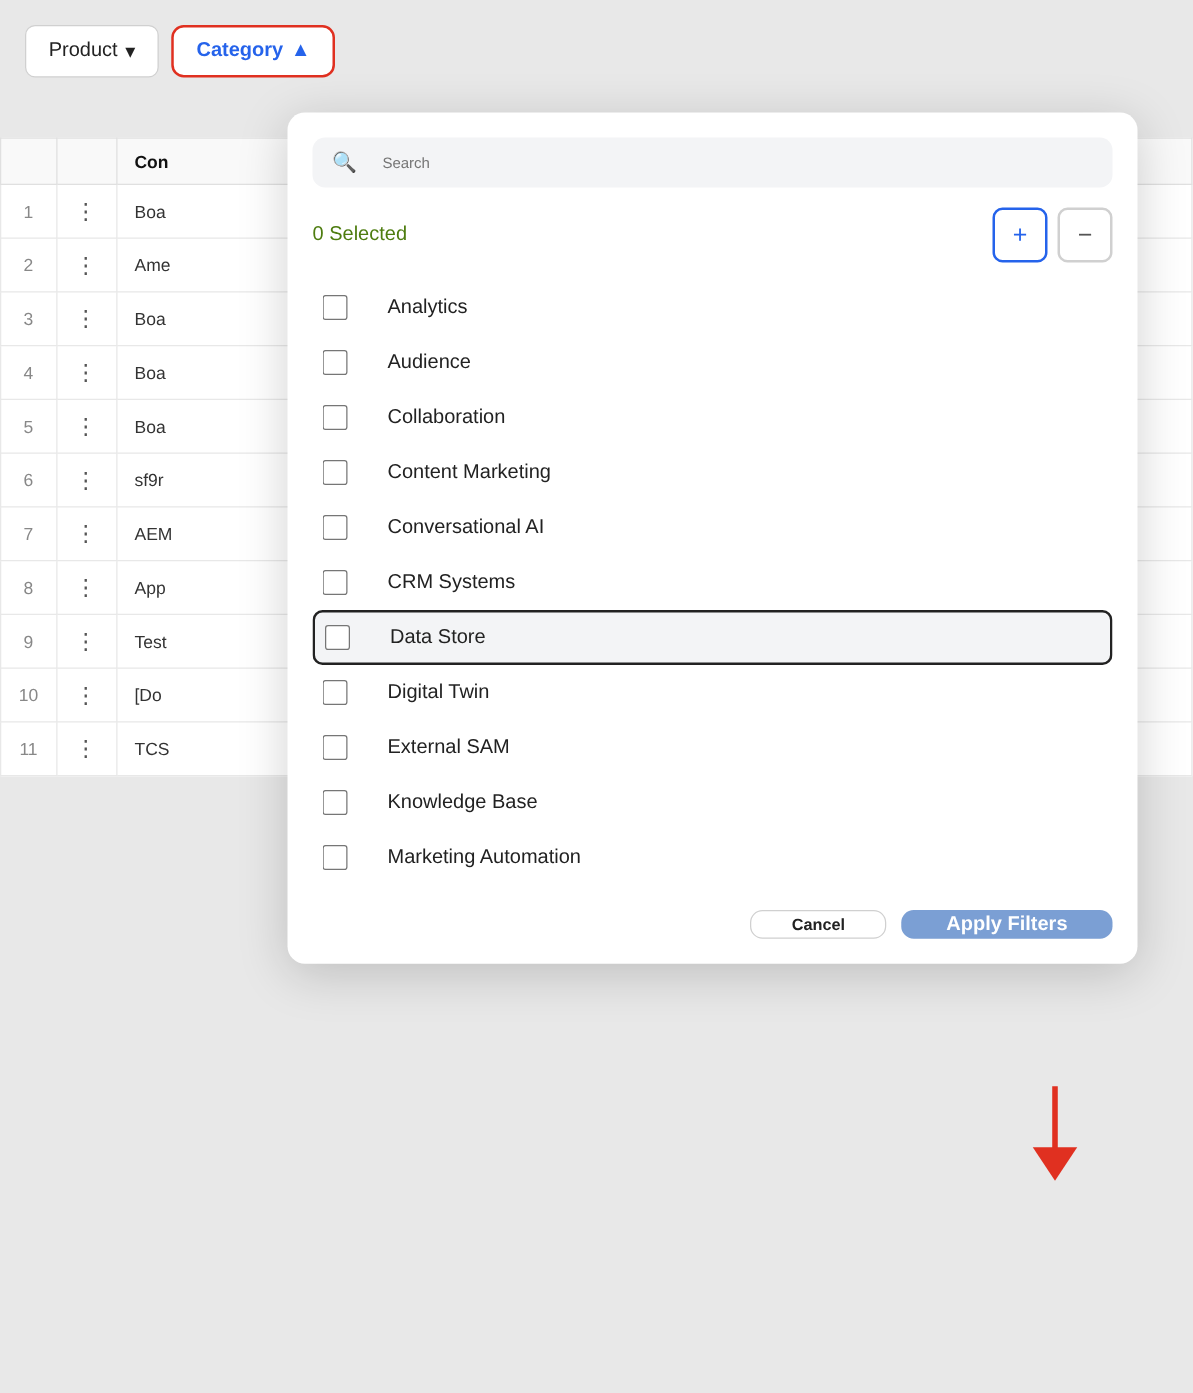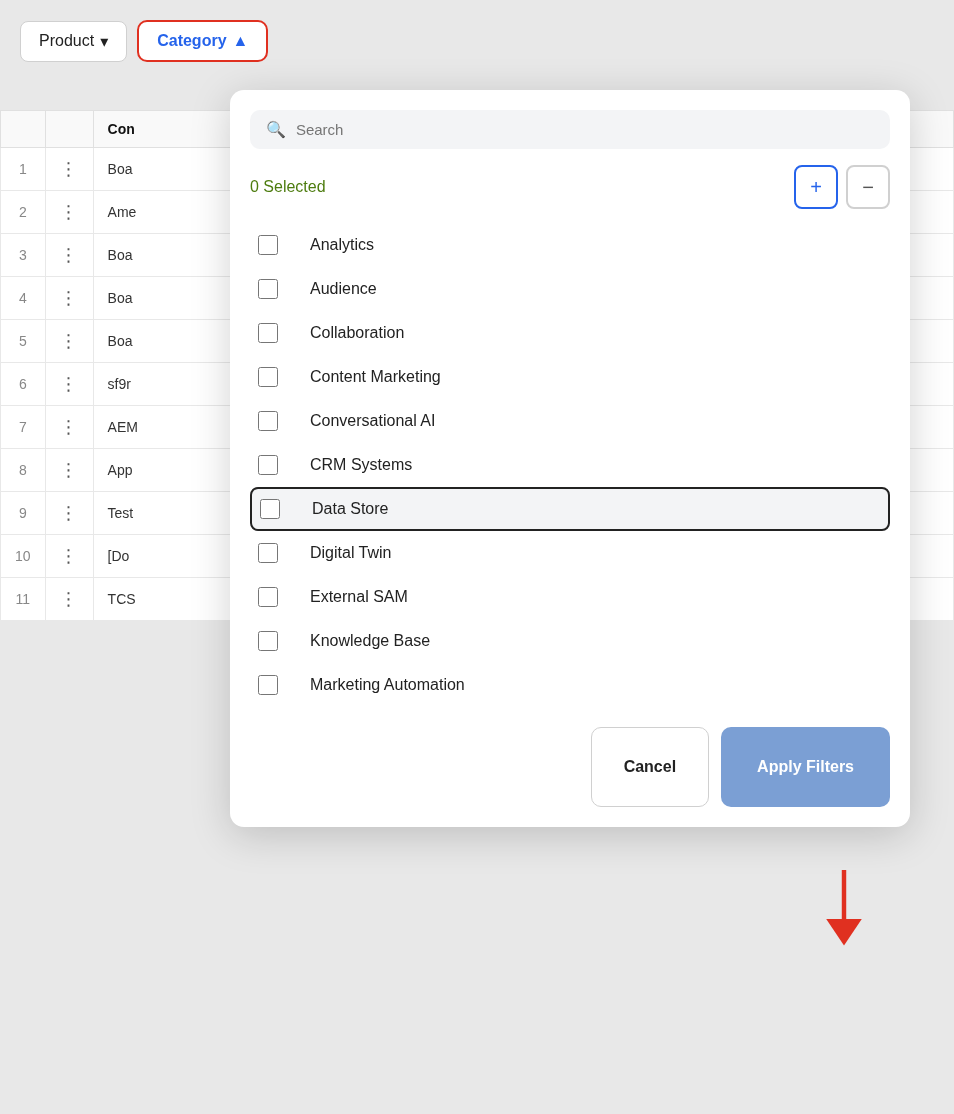--- a/index.html
+++ b/index.html
@@ -112,23 +112,24 @@
       border-radius: 10px;
       padding: 10px 16px;
       margin-bottom: 16px;
       gap: 10px;
     }
 
     .search-bar input {
       background: transparent;
       border: none;
       outline: none;
-      font-size: 15px;
+      font-size: 12px;
       color: #888;
       width: 100%;
+      margin-left: 10px;
     }
 
     .search-icon-wrap {
       color: #555;
       font-size: 16px;
     }
 
     
     .selected-row {
       display: flex;
@@ -206,25 +207,25 @@
     
     .dropdown-footer {
       display: flex;
       justify-content: flex-end;
       gap: 12px;
       padding: 16px 0 20px 0;
       margin-top: 4px;
     }
 
     .cancel-btn {
-      padding: 30px 32px;
+      padding: 3px 32px;
       border: 1.5px solid #d0d0d0;
       border-radius: 10px;
       background: #fff;
-      font-size: 16px;
+      font-size: 13px;
       font-weight: 600;
       color: #222;
       cursor: pointer;
     }
 
     .apply-btn {
       padding: 0 36px;
       border: none;
       border-radius: 10px;
       background: #7b9fd4;

